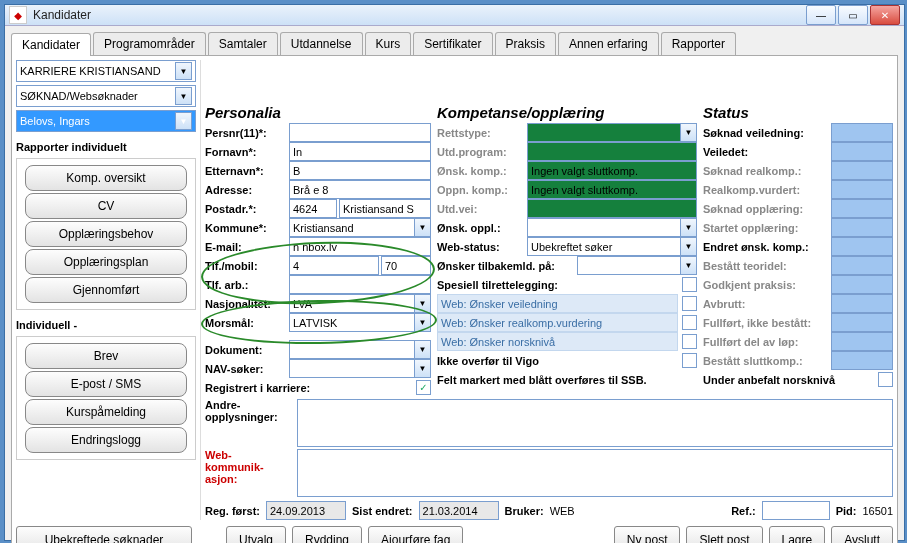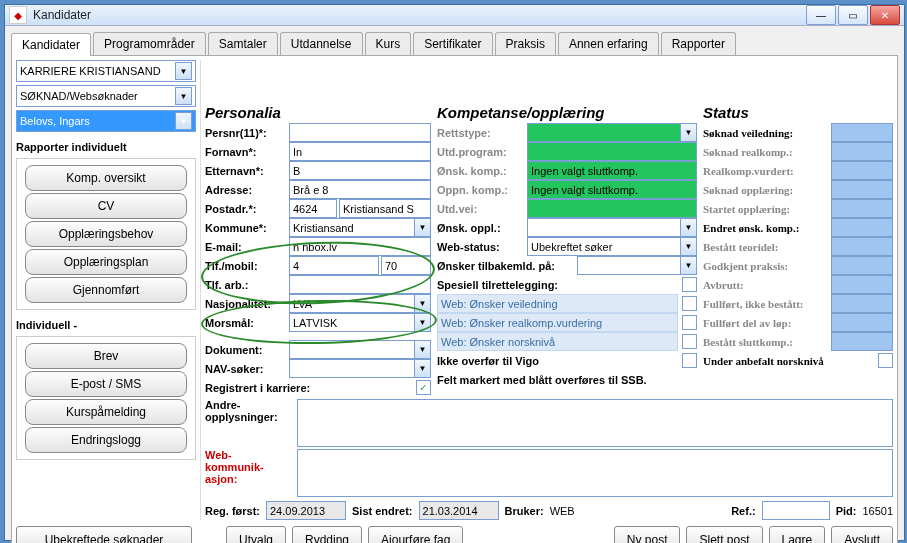--- a/index.html
+++ b/index.html
@@ -136,34 +136,34 @@
   flex-direction: column;
 }
 .col.personalia { width: 226px; position: relative; }
 .col.kompetanse { width: 260px; }
 .col.status { flex: 1; }
 .colhdr { font-size: 15px; font-weight: bold; font-style: italic; margin-bottom: 2px; }
 
 .row { display:flex; align-items:center; height:19px; margin-bottom:0px; }
 .lbl { width: 84px; font-weight: bold; font-size: 11px; }
 .col.kompetanse .lbl { width: 90px; }
-.col.status .lbl { width: 128px; font-weight: bold; font-family: Liberation Serif, serif; }
+.col.status .lbl { width: 128px; font-weight: bold; }
 .inp {
   flex: 1;
   height: 17px;
   border: 1px solid #7a9ecf;
   background: #fff;
   padding: 0 3px;
   font-size: 11px;
   display:flex; align-items:center;
   overflow:hidden;
 }
 .inp.small { width: 40px; flex: none; margin-right: 2px; }
 .inp.med { width: 82px; flex:none; margin-right:2px; }
-.inp.ro { background: #22c55e; }
+.inp.ro { background: #15803d; }
 .ddarrow {
   width: 15px; height: 17px;
   background: linear-gradient(#f0f6fd,#cde1f7);
   border: 1px solid #7a9ecf;
   border-left: none;
   display:flex; align-items:center; justify-content:center;
   font-size: 8px;
 }
 .chk {
   width: 13px; height: 13px;
@@ -417,20 +417,24 @@
               </div>
             <div class="row">
                 <span style="font-weight:bold">Felt markert med blått overføres til SSB.</span>
               </div>
           </div>
 
           <div class="col status">
             <div class="colhdr">Status</div>
             <div class="row">
                 <span class="lbl">Søknad veiledning:</span>
+                <span class="bluebox"></span>
+              </div>
+            <div class="row">
+                <span class="lbl">Veiledet:</span>
                 <span class="bluebox"></span>
               </div>
             <div class="row">
                 <span class="lbl lblgrey">Søknad realkomp.:</span>
                 <span class="bluebox"></span>
               </div>
             <div class="row">
                 <span class="lbl lblgrey">Realkomp.vurdert:</span>
                 <span class="bluebox"></span>
               </div>

